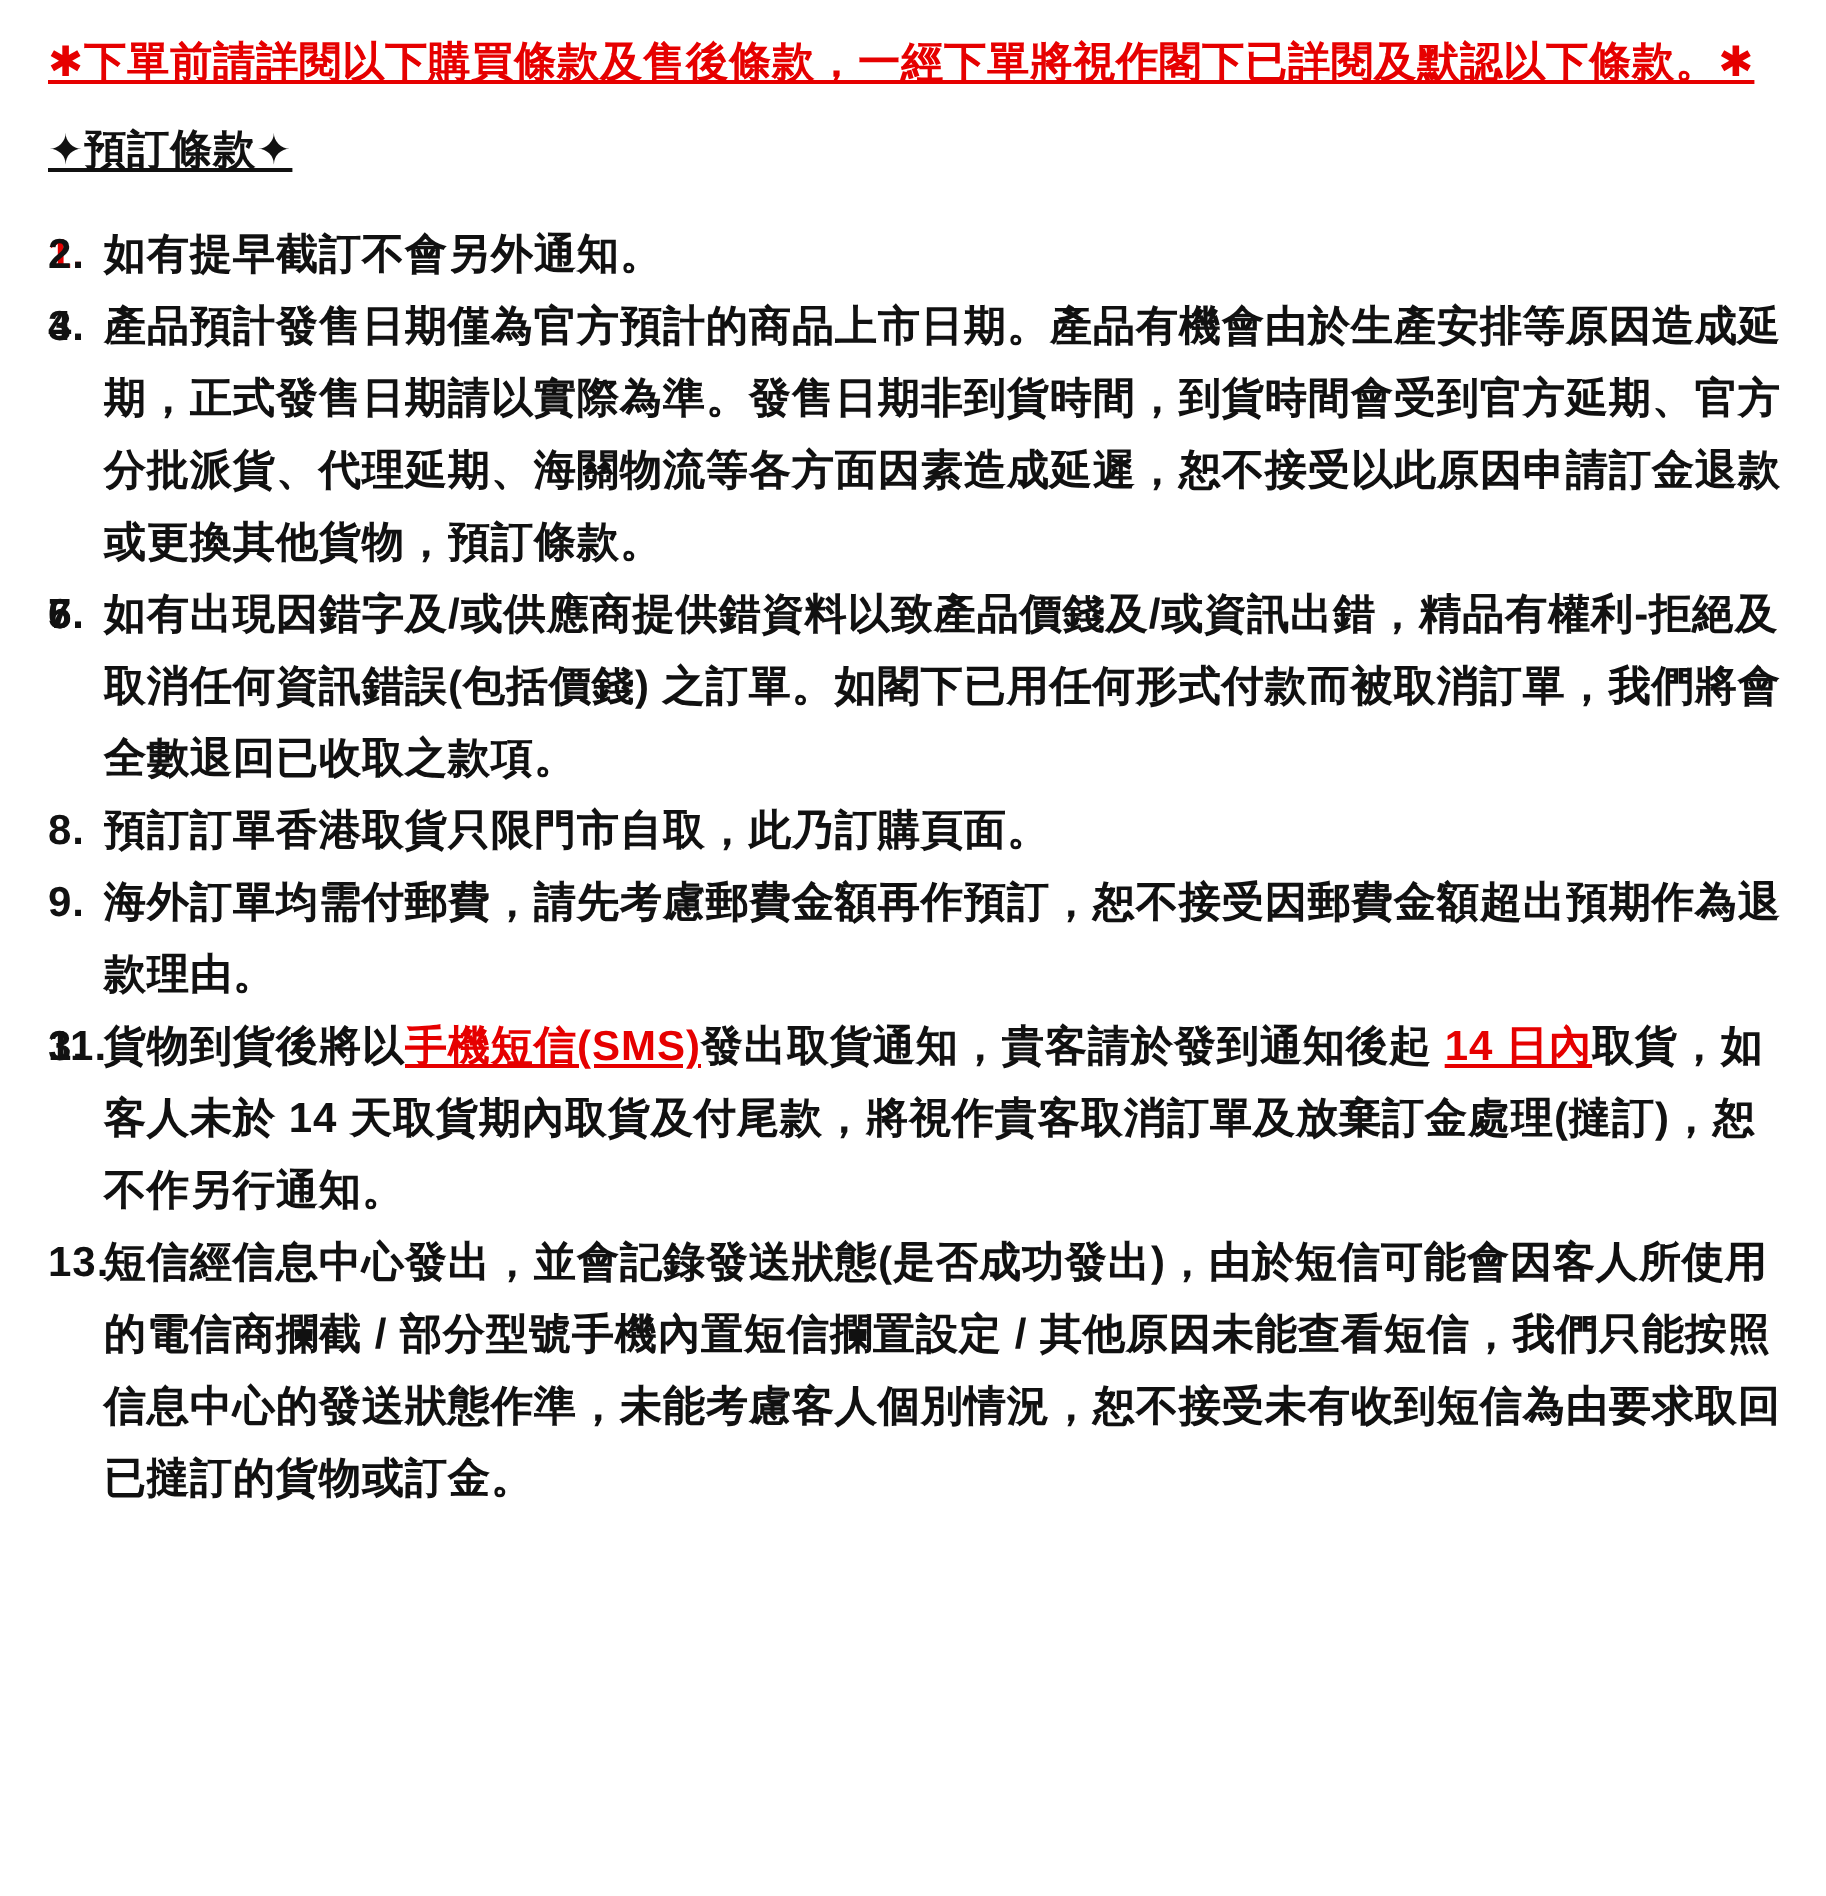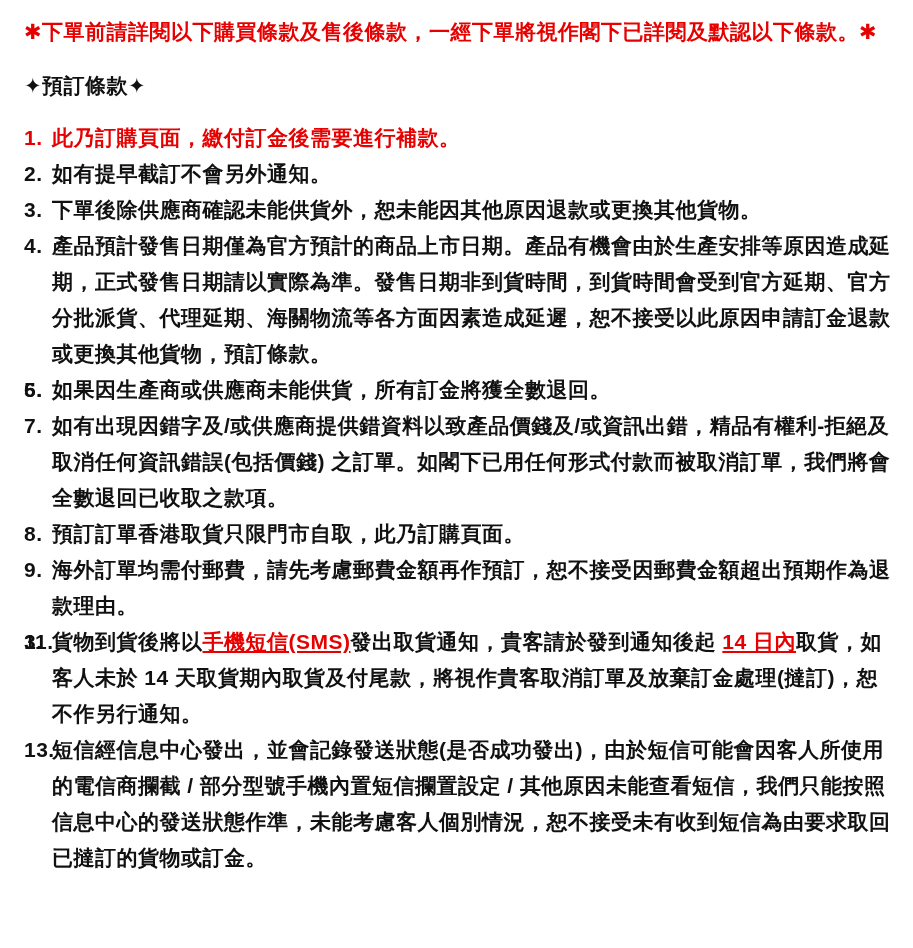--- a/index.html
+++ b/index.html
@@ -17,24 +17,26 @@
   .doc{
     width:913px;
     box-sizing:border-box;
     padding:10px 14px 12px 24px;
     font-size:21px;
     line-height:36px;
     letter-spacing:0.5px;
   }
   .notice{
     color:var(--red);
-    margin:4px 0 18px 0;
+    text-decoration:underline;
+    margin:4px 0 8px 0;
   }
   .section-title{
     color:var(--text);
+    text-decoration:underline;
     margin:0 0 16px 0;
   }
   ol.terms{
     list-style:none;
     margin:0;
     padding:0;
   }
   ol.terms li{
     position:relative;
     padding-left:28px;
@@ -47,26 +49,26 @@
   .red{color:var(--red);}
   .underline{text-decoration:underline;}
 </style>
 </head>
 <body>
 
 <div class="doc">
   <div class="notice">✱下單前請詳閱以下購買條款及售後條款，一經下單將視作閣下已詳閱及默認以下條款。✱</div>
   <div class="section-title">✦預訂條款✦</div>
   <ol class="terms">
-      <li><span class="num red">1.</span><span class="red">此乃訂購頁面，繳付訂金後需要進行補款。</span></li>
+      <li><span class="num red">1.</span></li>
       <li><span class="num">2.</span><span>如有提早截訂不會另外通知。</span></li>
-      <li><span class="num">3.</span><span>下單後除供應商確認未能供貨外，恕未能因其他原因退款或更換其他貨物。</span></li>
+      <li><span class="num">3.</span></li>
       <li><span class="num">4.</span><span>產品預計發售日期僅為官方預計的商品上市日期。產品有機會由於生產安排等原因造成延期，正式發售日期請以實際為準。發售日期非到貨時間，到貨時間會受到官方延期、官方分批派貨、代理延期、海關物流等各方面因素造成延遲，恕不接受以此原因申請訂金退款或更換其他貨物，預訂條款。</span></li>
       <li><span class="num">5.</span></li>
-      <li><span class="num">6.</span><span>如果因生產商或供應商未能供貨，所有訂金將獲全數退回。</span></li>
+      <li><span class="num">6.</span></li>
       <li><span class="num">7.</span><span>如有出現因錯字及/或供應商提供錯資料以致產品價錢及/或資訊出錯，精品有權利-拒絕及取消任何資訊錯誤(包括價錢) 之訂單。如閣下已用任何形式付款而被取消訂單，我們將會全數退回已收取之款項。</span></li>
       <li><span class="num">8.</span><span>預訂訂單香港取貨只限門市自取，此乃訂購頁面。</span></li>
       <li><span class="num">9.</span><span>海外訂單均需付郵費，請先考慮郵費金額再作預訂，恕不接受因郵費金額超出預期作為退款理由。</span></li>
       <li><span class="num">3.</span></li>
       <li><span class="num">11.</span><span>貨物到貨後將以</span><span class="red underline">手機短信(SMS)</span><span>發出取貨通知，貴客請於發到通知後起 </span><span class="red underline">14 日內</span><span>取貨，如客人未於 14 天取貨期內取貨及付尾款，將視作貴客取消訂單及放棄訂金處理(撻訂)，恕不作另行通知。</span></li>
       <li><span class="num">13.</span><span>短信經信息中心發出，並會記錄發送狀態(是否成功發出)，由於短信可能會因客人所使用的電信商攔截 / 部分型號手機內置短信攔置設定 / 其他原因未能查看短信，我們只能按照信息中心的發送狀態作準，未能考慮客人個別情況，恕不接受未有收到短信為由要求取回已撻訂的貨物或訂金。</span></li>
     </ol>
 </div>
 
 </body></html>

